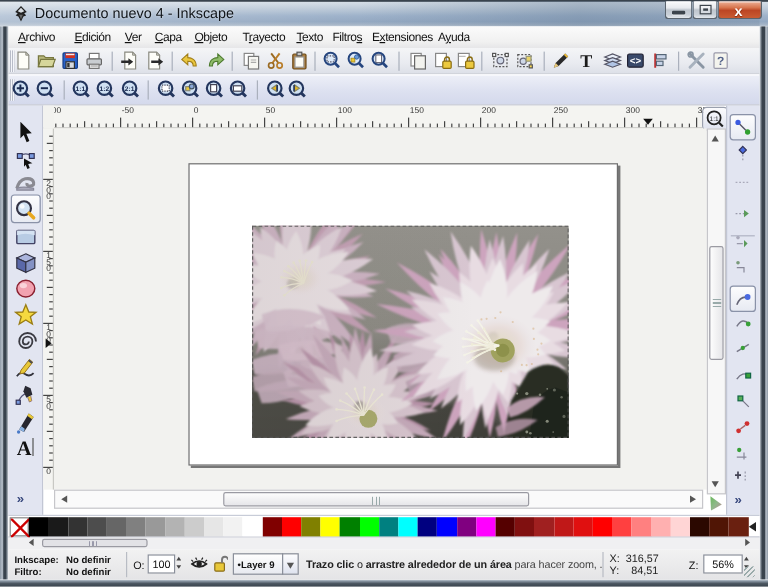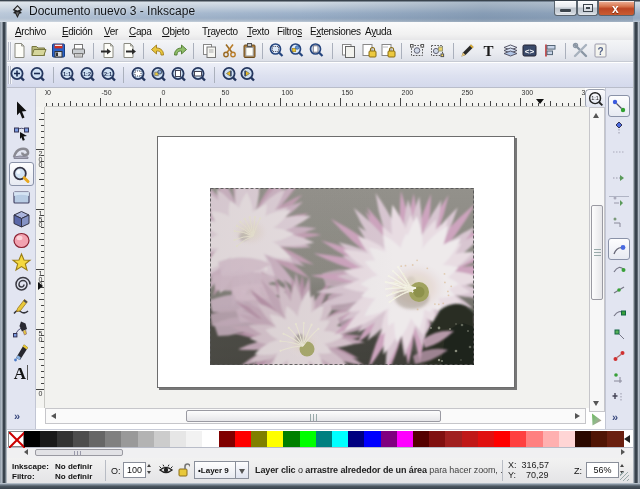--- a/index.html
+++ b/index.html
@@ -87,21 +87,21 @@
 <body>
 <div class="abs" id="titlebar">
     <div class="abs" style="left:0;top:1px;width:300px;height:21px;background:linear-gradient(90deg,rgba(255,255,255,.30) 0,rgba(255,255,255,.12) 55%,rgba(255,255,255,0) 100%)"></div>
     <div class="abs shade"></div>
   </div>
 <div class="abs" id="logo" style="left:10px;top:4px;width:15px;height:15px"><svg viewBox="0 0 17 17">
       <path d="M8.5 1.2 L14 6.8 L11.5 8 L13.4 10.2 L10.8 11.1 L8.5 15.8 L6 11.1 L3.5 10.2 L5.4 8 L3 6.8 Z" fill="#222"></path>
       <path d="M8.5 2.8 L11.6 6.2 L8.5 7.4 L5.4 6.2 Z" fill="#d8dde2"></path>
       <path d="M6.8 9.4 L8.5 13.6 L10.2 9.4 Z" fill="#f0f2f4" opacity="0.35"></path>
     </svg></div>
-<div class="abs" id="title-text">Documento nuevo 3 - Inkscape</div>
+<div class="abs" id="title-text">Documento nuevo 4 - Inkscape</div>
 <div class="abs wbtn" id="btn-min">
     <div class="g"></div>
   </div>
 <div class="abs wbtn" id="btn-max">
     <div class="g"></div>
   </div>
 <div class="abs wbtn" id="btn-close">
     <div class="g">x</div>
   </div>
 <div class="abs" id="menubar">
@@ -1184,22 +1184,22 @@
   <div style="position:absolute;left:170px;top:4px;width:13px;height:16px"><svg viewBox="0 0 13 16">
         <rect x="2" y="7" width="8" height="7" rx="1" fill="#e8c83a" stroke="#8a6d1a"></rect>
         <path d="M8 7 V4.5 A2.5 2.5 0 0 1 13 4.5" fill="none" stroke="#777" stroke-width="1.6"></path>
       </svg></div>
   <div id="layerbox">
       <span style="position:absolute;left:3px;top:4px">•Layer 9</span>
     </div>
   <div id="layerdrop">
       <div class="tri-dn" style="position:absolute;left:3px;top:7px"></div>
     </div>
-  <div id="msg"><b>Layer clic</b> o <b>arrastre alrededor de un área</b> <span style="color:#444">para hacer zoom, ...</span></div>
+  <div id="msg"><b>Trazo clic</b> o <b>arrastre alrededor de un área</b> <span style="color:#444">para hacer zoom, ...</span></div>
   <div class="ssep" style="left:495px"></div>
   <div id="xy">X:  316,57
-Y:    70,29</div>
+Y:    84,51</div>
   <div style="position:absolute;left:567px;top:8px;font-size:9px">Z:</div>
   <div class="spinbox" style="left:579px;top:4px;width:33px;height:16px;line-height:15px">56%</div>
   <div style="position:absolute;left:613px;top:6px" class="tri-sm-up"></div>
     <div style="position:absolute;left:613px;top:13px" class="tri-sm-dn"></div>
   <div style="position:absolute;right:4px;bottom:2px;width:9px;height:9px;background:repeating-linear-gradient(135deg,transparent 0,transparent 2px,#9aa 2px,#9aa 3px)"></div>
 </div>
 
 </body></html>

